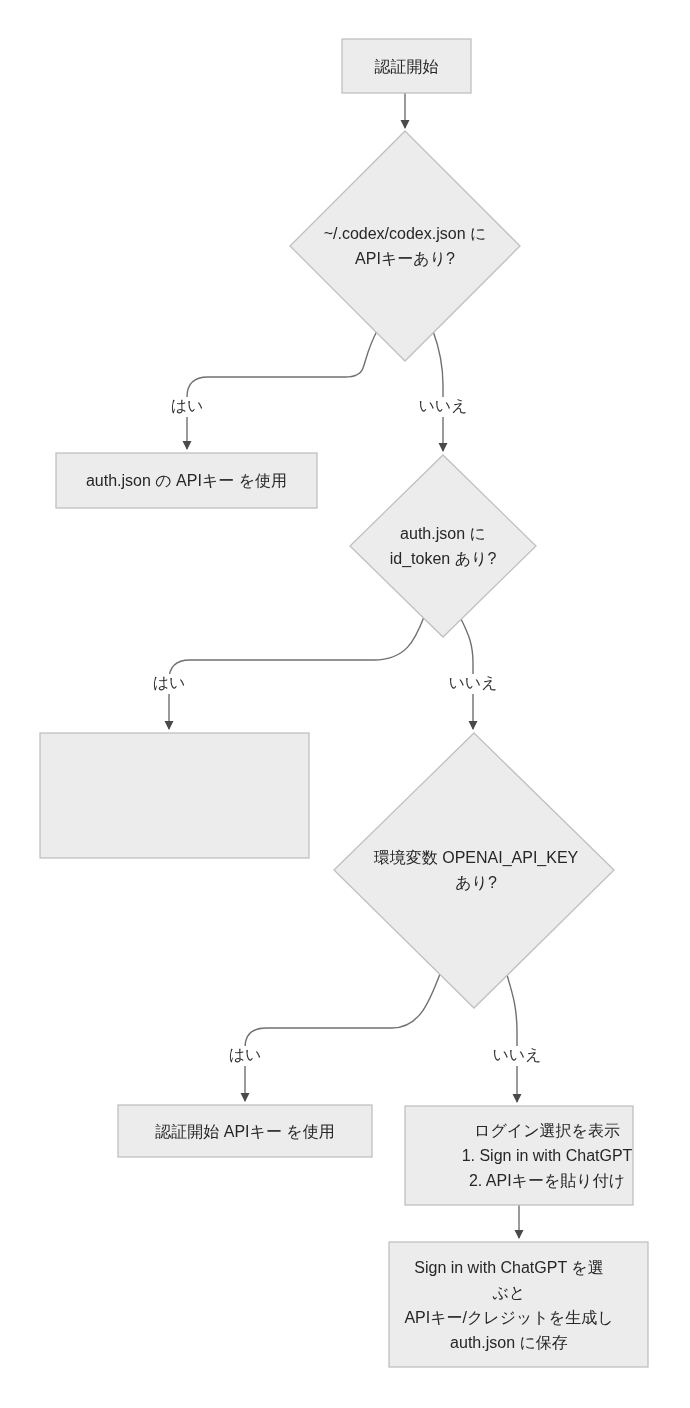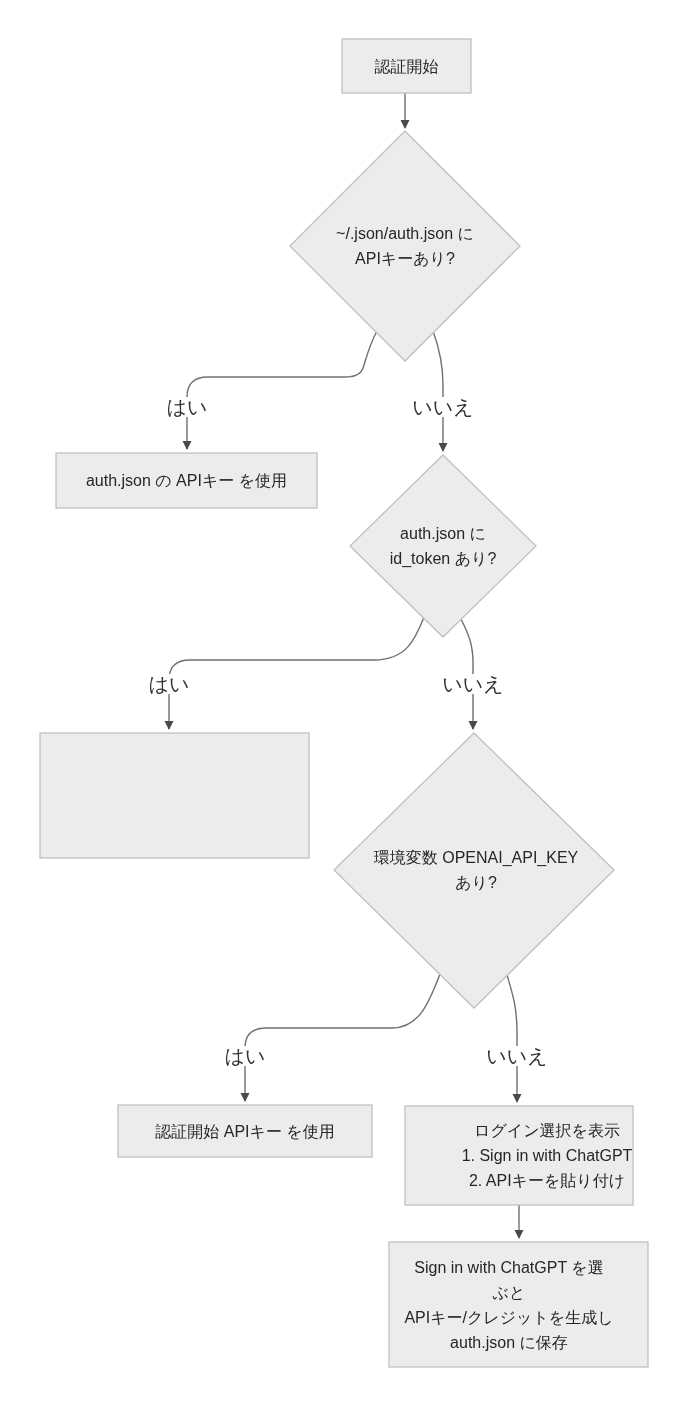--- a/index.html
+++ b/index.html
@@ -23,21 +23,21 @@
   .edge{fill:none;stroke:var(--edge-color);stroke-width:1.4;}
   .arrow-head{fill:var(--arrow-color);stroke:none;}
   .node-text{
     position:absolute;display:flex;align-items:center;justify-content:center;
     text-align:center;white-space:pre-line;color:var(--text-color);
     font-size:16px;line-height:25px;
   }
   .edge-label{
     position:absolute;transform:translate(-50%,-50%);
     background:var(--label-bg);color:var(--label-color);
-    font-size:20px;line-height:20px;padding:0 3px;white-space:nowrap;
+    font-size:16px;line-height:20px;padding:0 3px;white-space:nowrap;font-family:Liberation Mono, monospace;
   }
 </style>
 </head>
 <body>
 
 <div class="canvas">
 
   <svg class="diagram" width="690" height="1408" viewBox="0 0 690 1408">
     <defs>
       <marker id="arrowhead" markerUnits="userSpaceOnUse" markerWidth="10" markerHeight="10" refX="8" refY="4.5" orient="auto">
@@ -64,21 +64,21 @@
       <rect class="node-shape" x="40" y="733" width="269" height="125"></rect>
       <polygon class="node-shape" points="474,733 614,870 474,1008 334,870"></polygon>
       <rect class="node-shape" x="118" y="1105" width="254" height="52"></rect>
       <rect class="node-shape" x="405" y="1106" width="228" height="99"></rect>
       <rect class="node-shape" x="389" y="1242" width="259" height="125"></rect>
     </g>
   </svg>
 
   <div class="node-text" style="left:342px;top:39px;width:129px;height:54px;border-radius:21px;">認証開始</div>
 
-  <div class="node-text" style="left:295px;top:216px;width:220px;height:60px;">~/.json/auth.json に
+  <div class="node-text" style="left:295px;top:216px;width:220px;height:60px;">~/.codex/codex.json に
 APIキーあり?</div>
 
   <div class="node-text" style="left:56px;top:453px;width:261px;height:55px;border-radius:10px;">auth.json の APIキー を使用</div>
 
   <div class="node-text" style="left:343px;top:516px;width:200px;height:60px;">auth.json に
 id_token あり?</div>
 
 
   <div class="node-text" style="left:356px;top:840px;width:240px;height:60px;text-align:center;">環境変数 OPENAI_API_KEY
 あり?</div>

